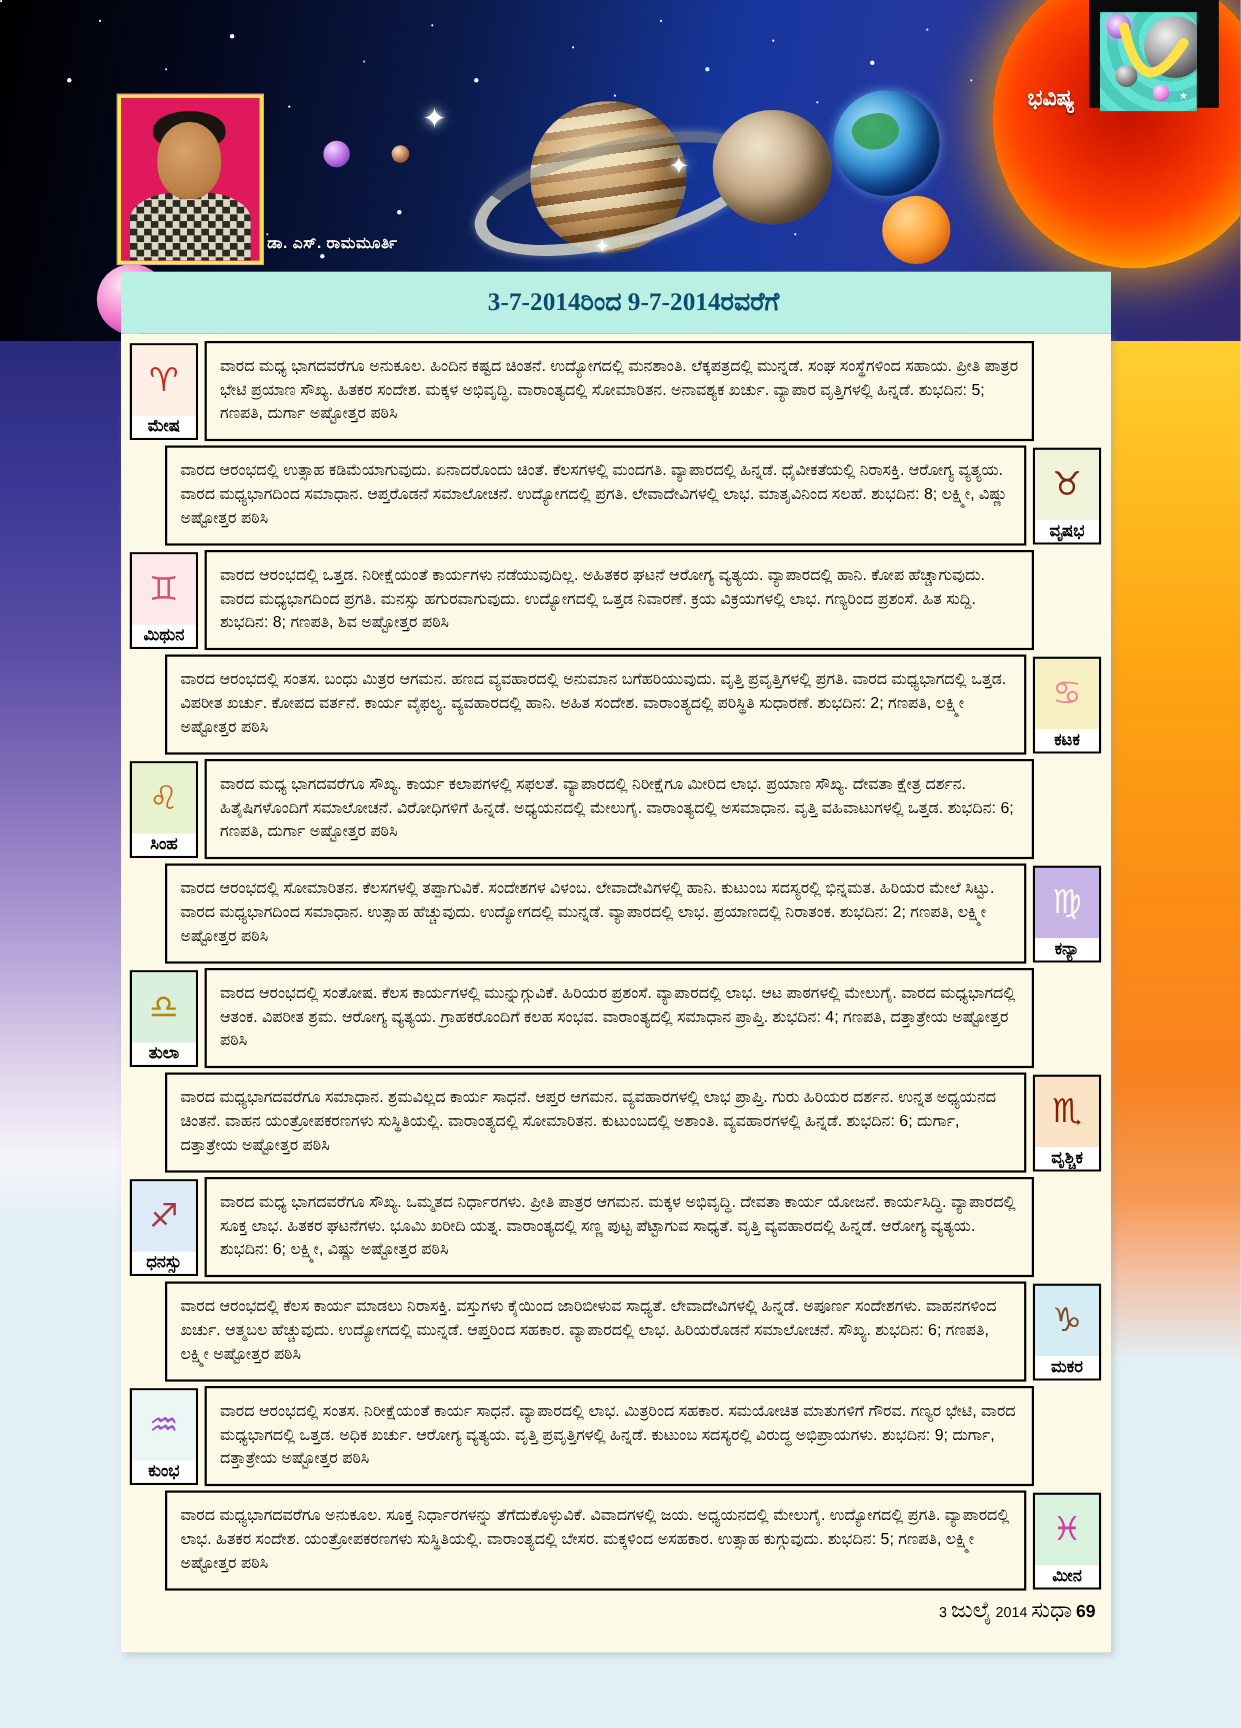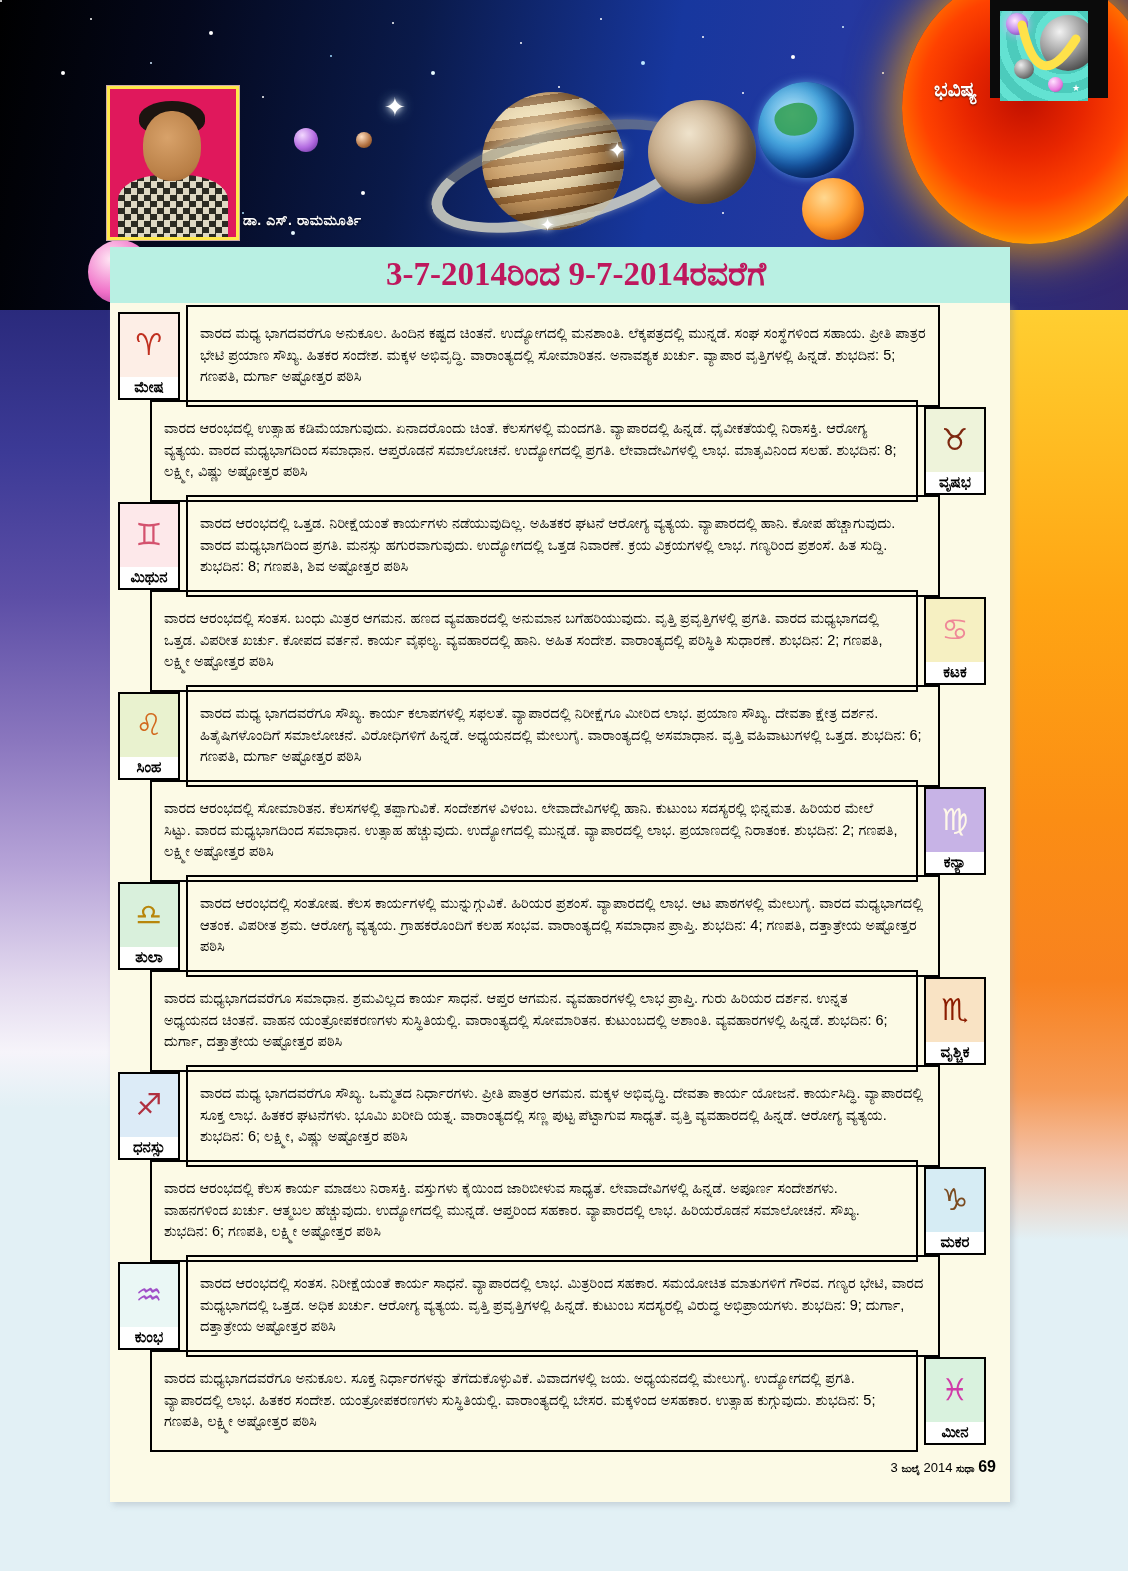--- a/index.html
+++ b/index.html
@@ -75,43 +75,43 @@
 
   
   .left-strip { position:absolute; left:0; top:308px; width:110px; height:800px; z-index:0;
     background:linear-gradient(180deg,#2a2a7c 0%,#3c3a96 18%,#5c4ea6 36%,#8a76be 54%,#b7a4d8 70%,#e2d8ee 84%,#f6f4fa 93%,#e2f0f5 100%); }
   .right-strip { position:absolute; left:1010px; top:240px; width:118px; height:1000px; z-index:0;
     background:linear-gradient(180deg,#ffd83a 0%,#ffc226 16%,#ffa513 36%,#fb8d14 58%,#f8821f 74%,#f69a55 85%,#f3c2a8 92%,#e2f0f5 100%); }
 
   
   .title-bar { position:absolute; left:110px; top:247px; width:900px; height:56px; z-index:5;
     background:#b9f0e3; display:flex; align-items:center; justify-content:center; }
-  .title-bar span { font-size:33px; font-weight:bold; color:#be185d; font-family:"Liberation Serif","DejaVu Serif",serif;margin-left:32px; }
+  .title-bar span { font-size:23px; font-weight:bold; color:#0c4a6e; font-family:"Liberation Serif","DejaVu Serif",serif;margin-left:32px; }
 
   
   .page { position:absolute; left:110px; top:303px; width:900px; height:1199px; z-index:4;
     background:#fcfae6; box-shadow:3px 3px 6px rgba(140,150,160,.35); }
   .rows { position:absolute; left:0; top:7px; width:100%; }
   .row { display:flex; align-items:center; height:91px; margin-bottom:4px; }
   .row.icon-left  { padding-left:8px;  padding-right:70px; }
-  .row.icon-right { padding-left:40px; padding-right:24px; }
+  .row.icon-right { padding-left:40px; padding-right:9px; }
   .iconbox { flex:0 0 62px; width:62px; height:88px; border:2px solid #000; background:#fff; box-sizing:border-box;
     display:flex; flex-direction:column; align-items:stretch; }
   .row.icon-left  .iconbox { margin-right:6px; }
   .row.icon-right .iconbox { margin-left:6px; }
   .glyph { flex:1; display:flex; align-items:center; justify-content:center;
     font-family:"DejaVu Sans",sans-serif; font-size:30px; line-height:1; }
   .sign-name { text-align:center; font-weight:bold; font-size:15px; padding:1px 0 2px; color:#000; background:#fff; }
-  .textbox { flex:1; height:102px; border:2px solid #000; box-sizing:border-box; background:transparent;
+  .textbox { flex:1; height:91px; border:2px solid #000; box-sizing:border-box; background:transparent;
     display:flex; align-items:center; padding:2px 12px; }
   .textbox p { margin:0; font-size:14.5px; line-height:1.5; color:#000; }
 
   
   .page-footer { position:absolute; right:14px; bottom:26px; font-size:13px; color:#000; }
-  .page-footer .b { font-weight:bold; font-size:10px; }
+  .page-footer .b { font-weight:normal; font-size:20px; }
   .page-footer .pg { font-weight:bold; font-size:16px; }
 </style>
 </head>
 <body>
 
 <div class="canvas">
 
   <div class="header">
     <div class="stars"></div>
     <div class="planet p-saturn-body"></div>

